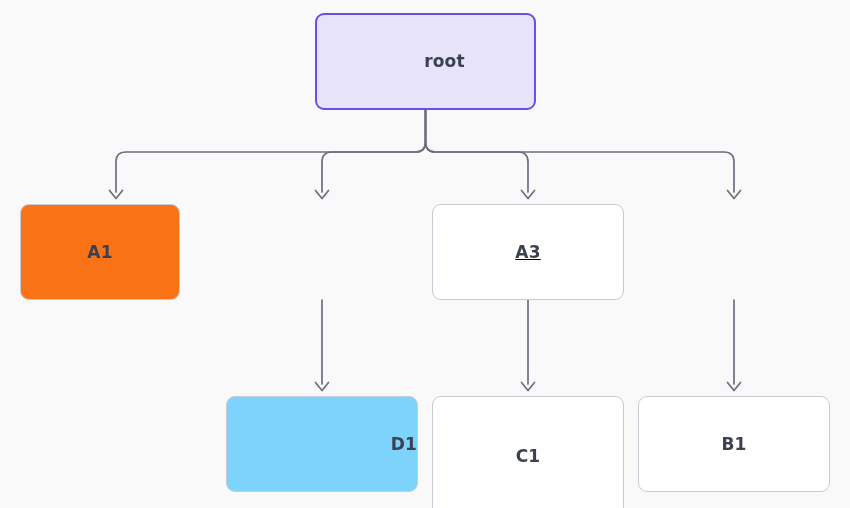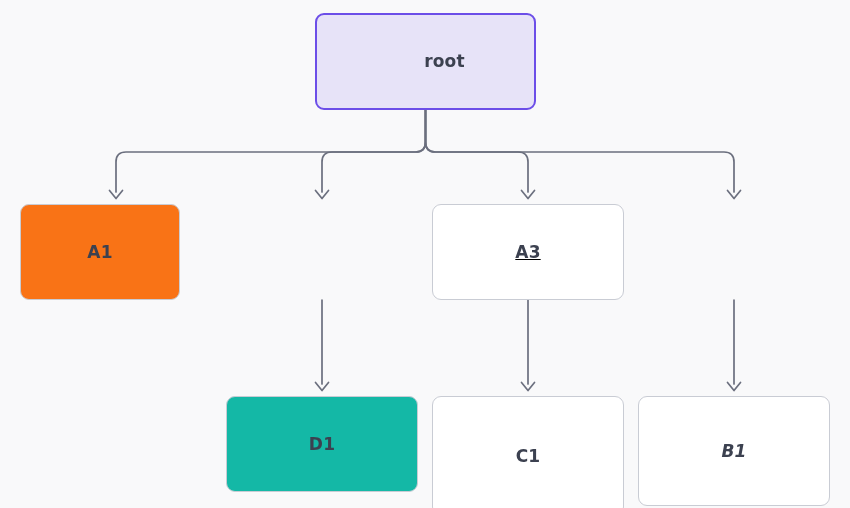--- a/index.html
+++ b/index.html
@@ -96,25 +96,25 @@
   <div class="node" style="left: 20px; top: 204px; width: 160px; height: 96px; background: #f97316;">
     <span class="node-label">A1</span>
   </div>
 
 
   <div class="node" style="left: 432px; top: 204px; width: 192px; height: 96px; background: rgb(255, 255, 255); text-decoration: underline;">
     <span class="node-label">A3</span>
   </div>
 
 
-  <div class="node" style="left: 226px; top: 396px; width: 192px; height: 96px; background: #14b8a6;">
+  <div class="node" style="left: 226px; top: 396px; width: 192px; height: 96px; background: #7dd3fc; justify-content: flex-end;">
     <span class="node-label">D1</span>
   </div>
 
   <div class="node" style="left: 432px; top: 396px; width: 192px; height: 120px; background: rgb(255, 255, 255);">
     <span class="node-label">C1</span>
   </div>
 
-  <div class="node" style="left: 638px; top: 396px; width: 192px; height: 110px; background: rgb(255, 255, 255); font-style: italic;">
+  <div class="node" style="left: 638px; top: 396px; width: 192px; height: 96px; background: rgb(255, 255, 255);">
     <span class="node-label">B1</span>
   </div>
 
 </div>
 
 </body></html>

